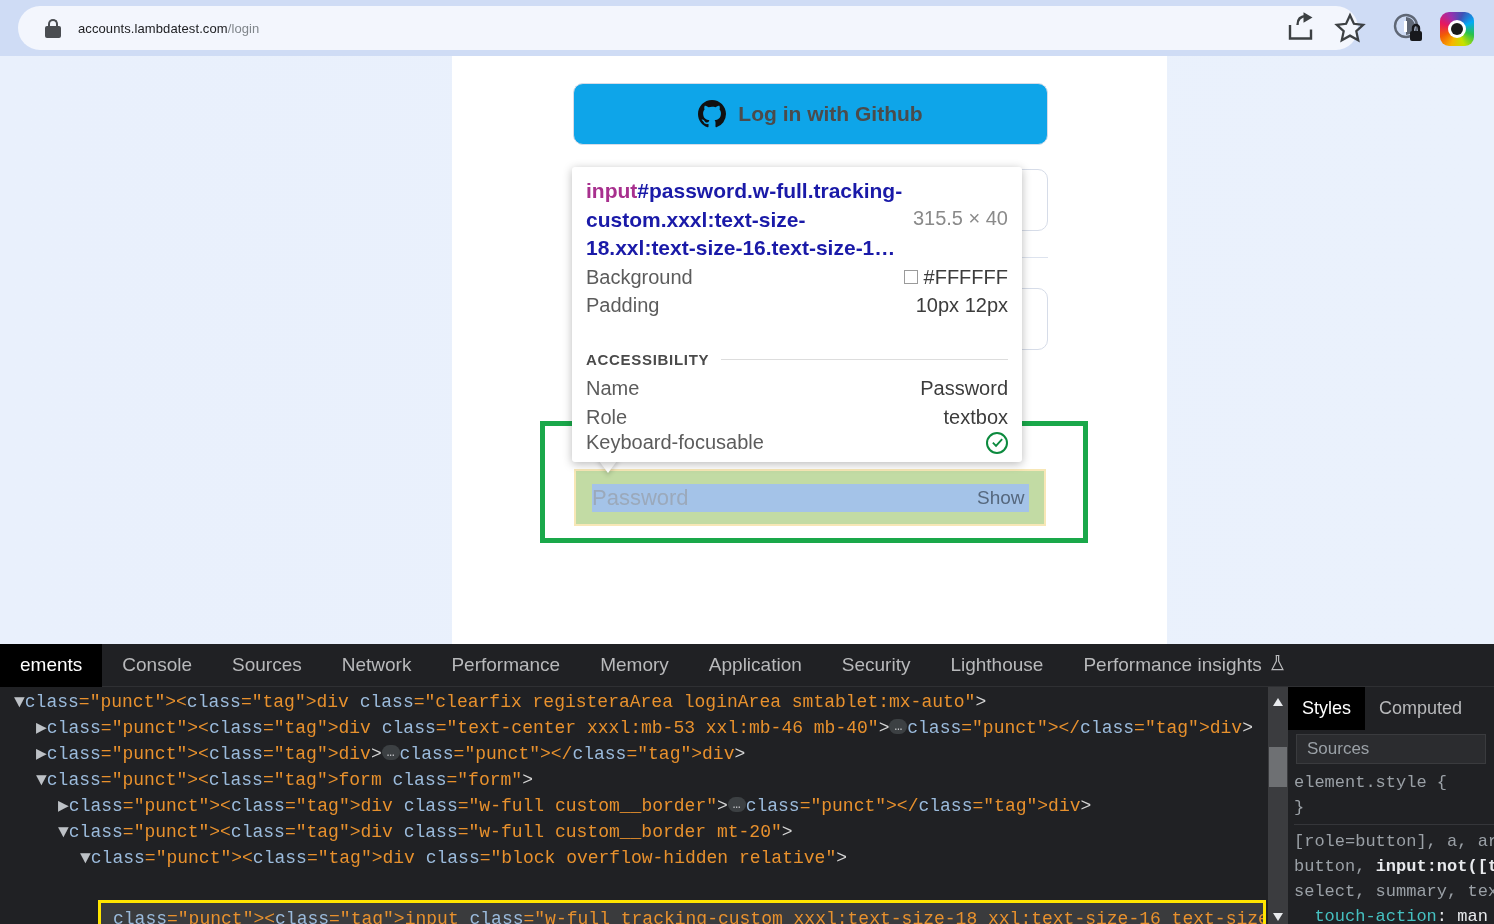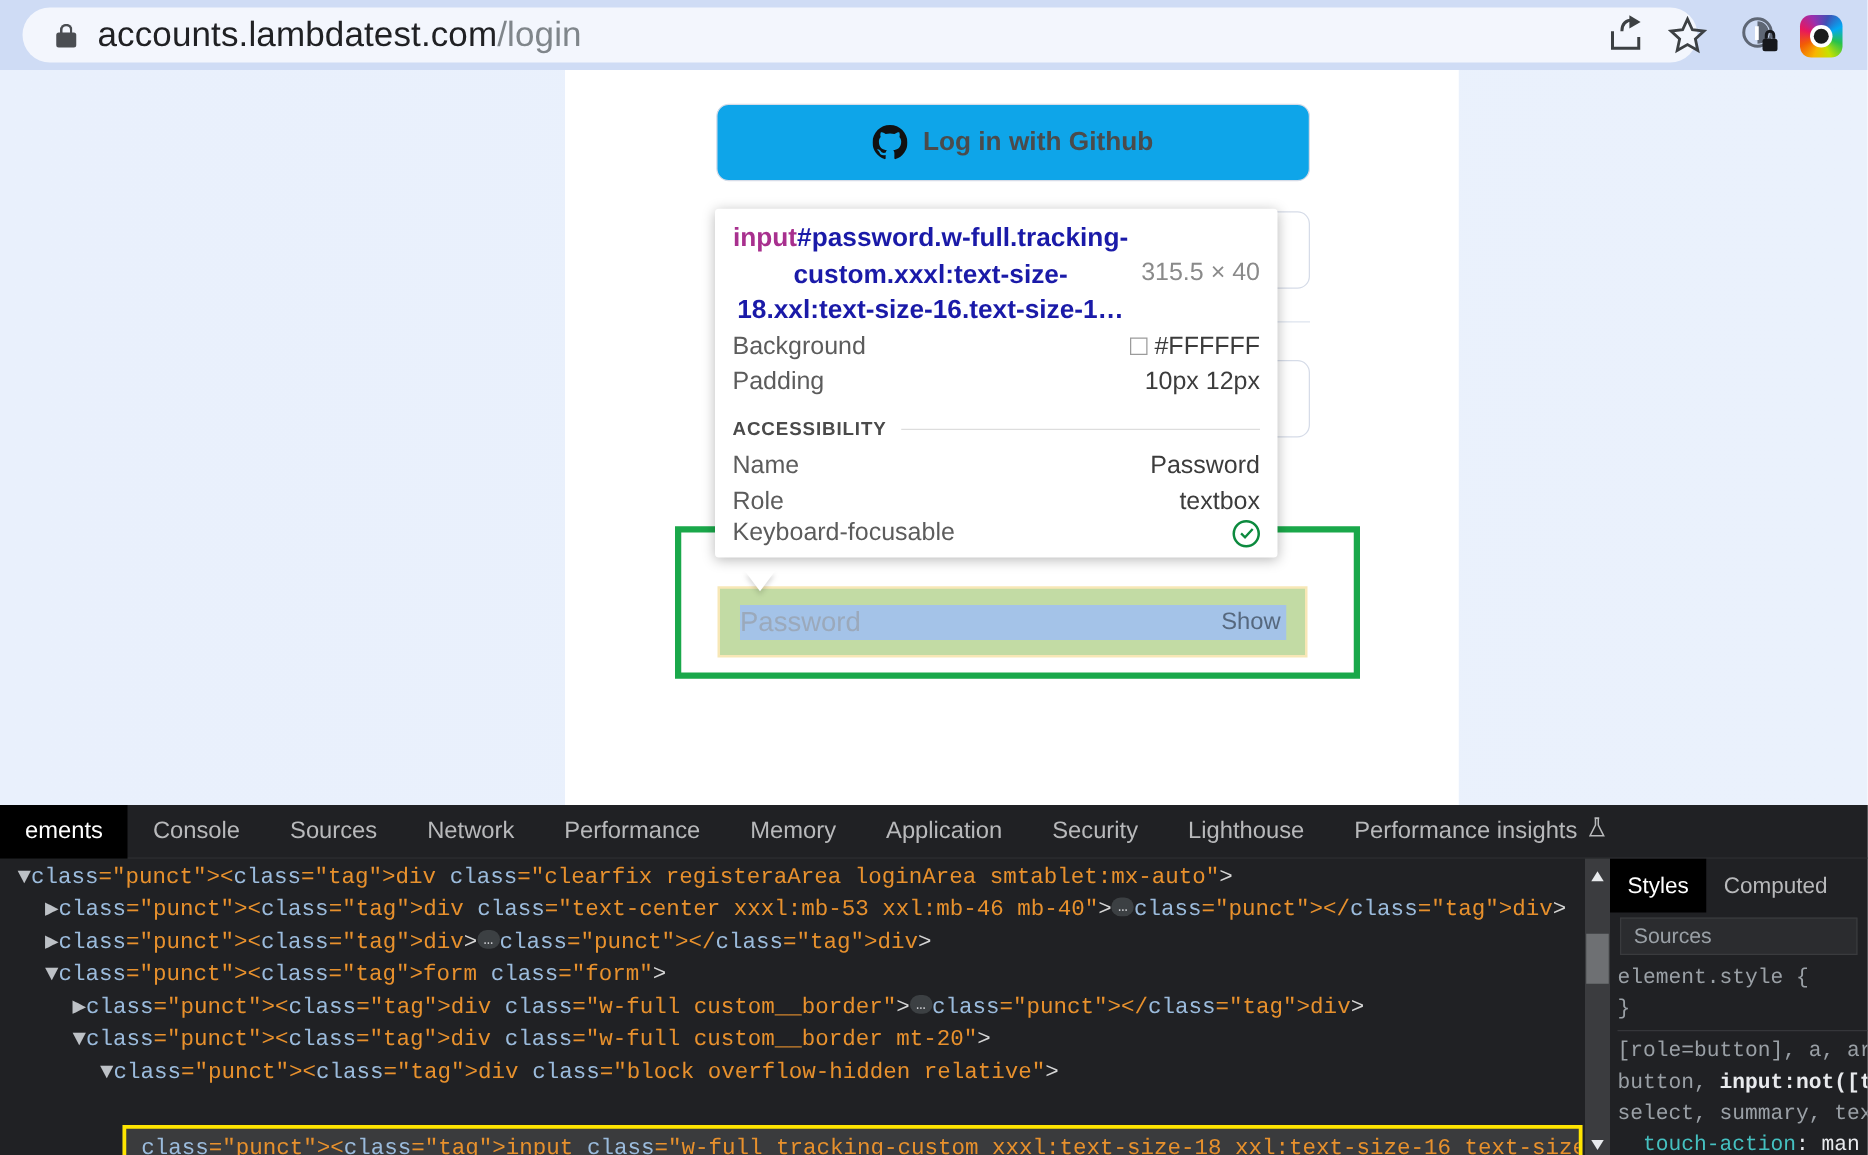--- a/index.html
+++ b/index.html
@@ -17,21 +17,21 @@
   }
   #omnibox {
     position: absolute; left: 18px; top: 6px; width: 1340px; height: 44px;
     background: #f3f6fd; border-radius: 22px;
     display: flex; align-items: center;
   }
   #lock-icon { margin-left: 26px; width: 18px; height: 20px; position: relative; flex: 0 0 auto;}
   #lock-icon .body { position:absolute; left:1px; top:8px; width:16px; height:12px; background:#4a4d52; border-radius:2px;}
   #lock-icon .shackle { position:absolute; left:4px; top:1px; width:10px; height:10px; border:2.5px solid #4a4d52; border-bottom:none; border-radius:6px 6px 0 0;}
   #url-text {
-    margin-left: 16px; font-size: 28px; color: #202124; letter-spacing: .1px;
+    margin-left: 16px; font-size: 13px; color: #202124; letter-spacing: .1px;
     white-space: nowrap;
     text-align: center;
   }
   #url-text .path { color: #80868b; }
   .chrome-icon { position: absolute; top: 10px; width: 36px; height: 36px; }
   #share-icon { left: 1284px; }
   #star-icon  { left: 1332px; }
   #ext1-icon  { left: 1392px; top: 12px; width: 32px; height: 32px; }
   #ext2-icon  { left: 1440px; top: 12px; width: 34px; height: 34px;
                 border-radius: 9px;
@@ -92,29 +92,29 @@
     position: absolute; left: 572px; top: 111px; width: 450px;
     background: #fff; border-radius: 3px;
     box-shadow: 0 2px 10px rgba(0,0,0,.28);
     padding: 10px 14px 8px 14px;
     font-size: 19px; color: #5a5a5a;
   }
   #tooltip-arrow { position:absolute; left:596px; top:401px; width:0;height:0;
                    border-left:12px solid transparent; border-right:12px solid transparent;
                    border-top:16px solid #fff; filter: drop-shadow(0 3px 2px rgba(0,0,0,.15)); }
   #tt-headline-row { display:flex; align-items:flex-start; gap:10px; }
-  #tt-selector { font-size: 21px; font-weight: 700; line-height: 1.36; flex: 1 1 auto; text-align: center;}
+  #tt-selector { font-size: 21px; font-weight: 700; line-height: 1.36; flex: 1 1 auto;}
   #tt-selector .tag { color: #a8308e; }
   #tt-selector .rest { color: #1a1aa8; }
   #tt-size { font-size: 20px; color:#8a8a8a; white-space: nowrap; padding-top: 30px; }
   .tt-row { display:flex; justify-content:space-between; align-items:flex-end;
             font-size: 20px; line-height: 1.42; color:#5c5c5c; }
   .tt-row .val { color:#3c3c3c; display:flex; align-items:center; gap:6px;}
   .swatch { display:inline-block; width:14px;height:14px;border:1px solid #9b9b9b;background:#fff;}
-  #tt-a11y-head { display:flex; align-items:center; gap:12px; margin-top:16px; margin-bottom:6px;}
+  #tt-a11y-head { display:flex; align-items:center; gap:12px; margin-top:32px; margin-bottom:6px;}
   #tt-a11y-head .lbl { font-size:15px; letter-spacing:.7px; color:#4a4a4a; font-weight:700;}
   #tt-a11y-head .line { flex:1 1 auto; height:1px; background:#ddd;}
   #tt-focus-row { display:flex; justify-content:space-between; align-items:center;
                   font-size:20px; color:#5c5c5c; }
   .check-circle { width:22px;height:22px;border:2px solid #0c8a3e;border-radius:50%;
                   display:flex;align-items:center;justify-content:center;}
   .check-circle svg { display:block; }
 
   
   #devtools { position:absolute; left:0; top:644px; width:1494px; height:280px;

